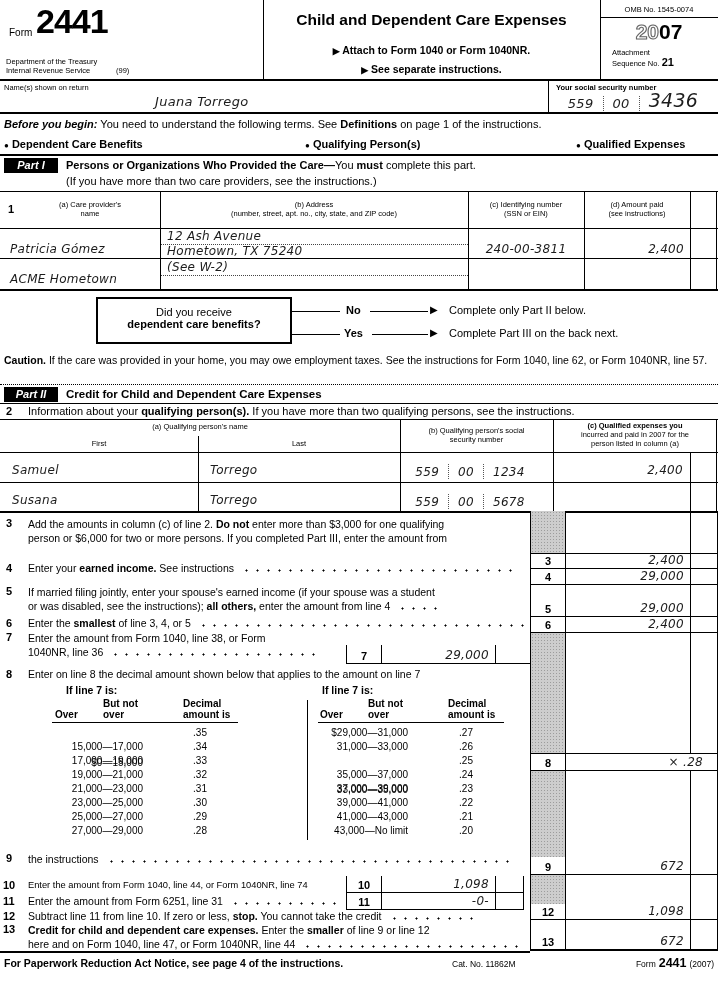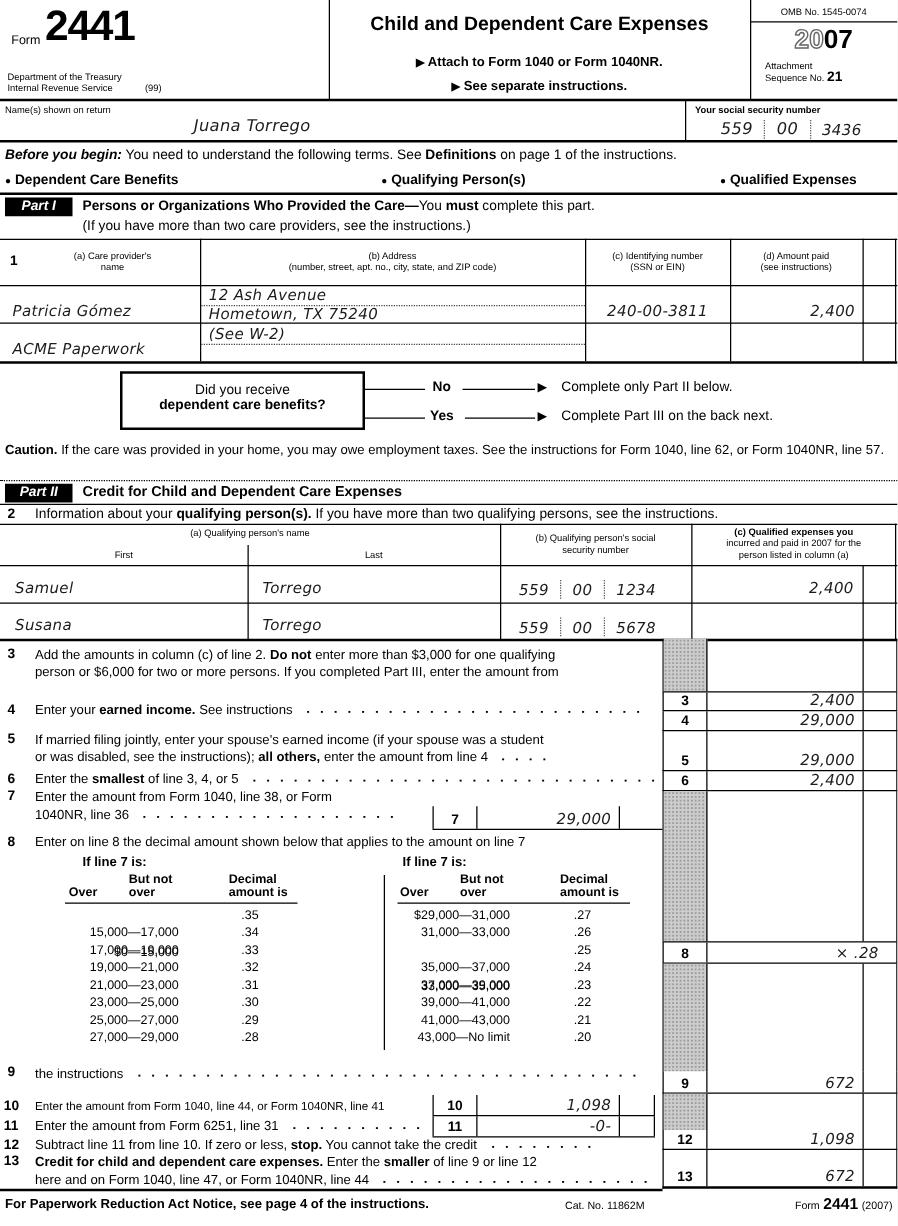--- a/index.html
+++ b/index.html
@@ -95,21 +95,21 @@
   <div style="display:contents">
     <div class="abs f7" style="left:4px;top:83px">Name(s) shown on return</div>
     <div class="abs hw" style="left:155px;top:94px;font-size:13px">Juana Torrego</div>
     <div class="vline" style="left:548px;top:80px;height:33px"></div>
     <div class="abs f7 b" style="left:556px;top:83px">Your social security number</div>
     <div class="abs ssnflex" style="left:548px;top:92px;width:170px;height:19px">
       <span class="hw" style="font-size:13px">559</span>
       <span class="vdot"></span>
       <span class="hw" style="font-size:13px">00</span>
       <span class="vdot"></span>
-      <span class="hw" style="font-size:12px">3436</span>
+      <span class="hw" style="font-size:19px">3436</span>
     </div>
     <div class="hline2" style="left:0;top:112px;width:718px"></div>
   </div>
 
   
   <div class="abs f11 nw" style="left:4px;top:118px">
     <span class="b i">Before you begin:</span><span> You need to understand the following terms. See </span><span class="b">Definitions</span><span> on page 1 of the instructions.</span>
   </div>
   <div style="display:contents">
     <div class="abs f11 b nw" style="left:4px;top:138px">
@@ -169,21 +169,21 @@
     
     <div style="display:contents">
       <div class="abs hw" style="left:10px;top:242px">Patricia Gómez</div>
       <div class="abs hw" style="left:167px;top:229px">12 Ash Avenue</div>
       <div class="abs hw" style="left:167px;top:244px">Hometown, TX 75240</div>
       <div class="abs hw c" style="left:468px;top:242px;width:116px">240-00-3811</div>
       <div class="abs hw r" style="left:584px;top:242px;width:100px">2,400</div>
     </div>
     
     <div style="display:contents">
-      <div class="abs hw" style="left:10px;top:272px">ACME Paperwork</div>
+      <div class="abs hw" style="left:10px;top:272px">ACME Hometown</div>
       <div class="abs hw" style="left:167px;top:260px">(See W-2)</div>
       <div class="abs hw" style="left:167px;top:276px"></div>
       <div class="abs hw c" style="left:468px;top:272px;width:116px"></div>
       <div class="abs hw r" style="left:584px;top:272px;width:100px"></div>
     </div>
   </div>
 
   
   <div style="display:contents">
     <div class="abs c" style="left:96px;top:297px;width:196px;height:47px;border:2px solid #000;padding-top:7px">
@@ -410,21 +410,21 @@
       </div>
     <div class="rr-cents"></div>
   </div>
   <div class="railrow" style="top:875px;height:29px">
     <div class="rr-num shade"></div>
       <div class="rr-amt"></div>
       <div class="rr-cents"></div>
   </div>
 
   <span class="lineno" style="left:3px;top:879px">10</span>
-  <div class="abs f9 nw" style="left:28px;top:880px">Enter the amount from Form 1040, line 44, or Form 1040NR, line 41</div>
+  <div class="abs f9 nw" style="left:28px;top:880px">Enter the amount from Form 1040, line 44, or Form 1040NR, line 74</div>
   <div class="ibox" style="left:346px;top:876px;height:17px;width:178px">
     <div class="ib-num">10</div>
     <div class="ib-amt">
         <span class="hw">1,098</span>
       </div>
     <div class="ib-cents"></div>
   </div>
 
   <span class="lineno" style="left:3px;top:895px">11</span>
   <div class="abs nw" style="left:28px;top:895px">

